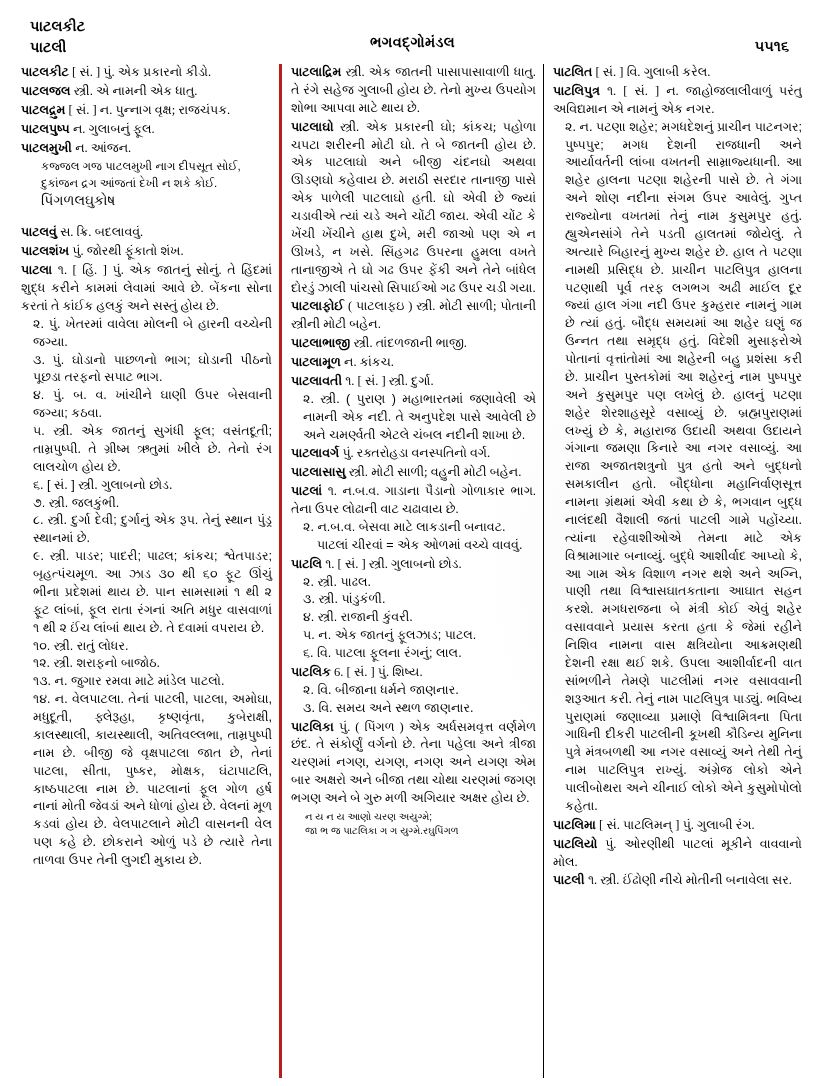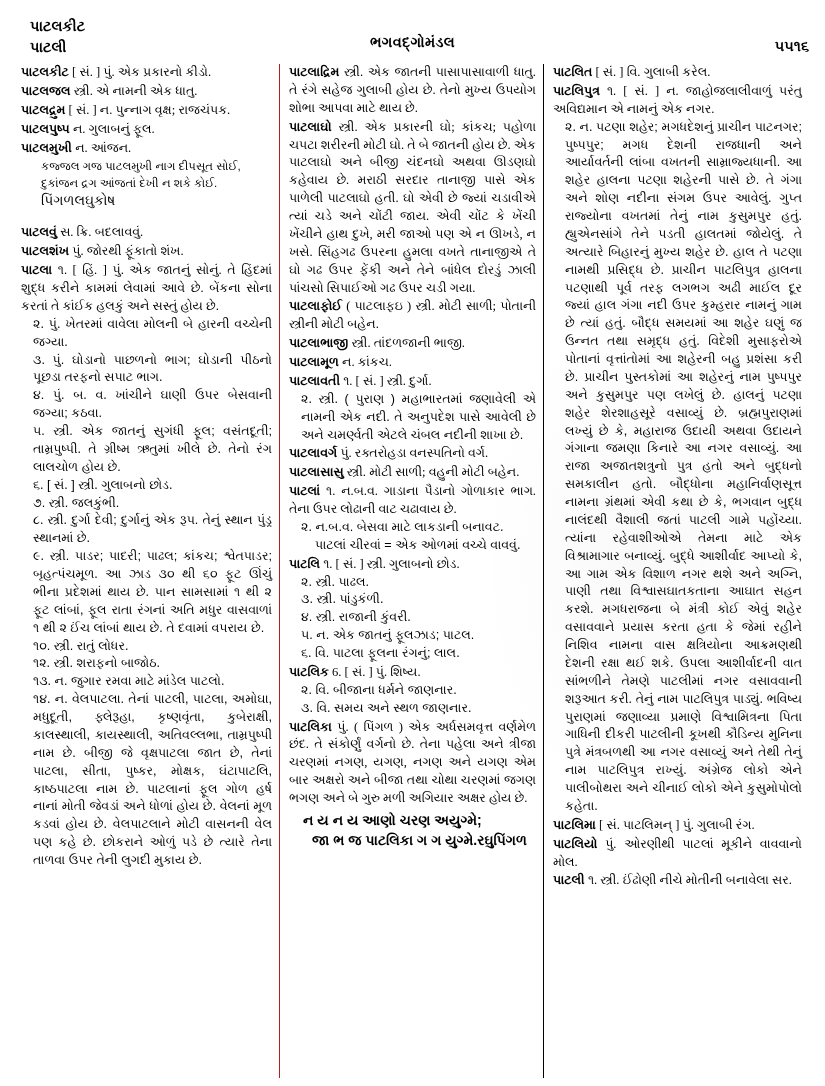--- a/index.html
+++ b/index.html
@@ -41,39 +41,39 @@
     left: 0;
     right: 0;
     top: 6px;
     text-align: center;
     font-size: 14.5px;
     letter-spacing: .3px;
     margin-top: 12px;
   }
   .hdr-right {
     position: absolute;
-    right: 2px;
+    right: 22px;
     top: 22px;
     font-size: 14.5px;
   }
   
   .columns {
     display: flex;
     height: 1014px;
     box-sizing: border-box;
   }
   .col {
     width: 265px;
     box-sizing: border-box;
     padding: 0 7px;
     position: relative;
     font-size: 12.6px;
     line-height: 1.42;
   }
-  .col.mid { border-left: 1px solid #b91c1c; border-right: 1px solid #000; }
+  .col.mid { border-left: 3px solid #b91c1c; border-right: 1px solid #000; }
   .col.mid, .col.right { padding-left: 9px; }
 
   .entry { margin: 0 0 1px 0; }
   .entry p {
     margin: 0;
     text-align: justify;
     text-justify: inter-word;
     text-indent: 0;
   }
   .hw {            
@@ -93,27 +93,26 @@
   }
   .verse .line { white-space: nowrap; }
   .verse .attrib {
     text-align: left;
     font-size: 14px;
     padding-right: 2px;
   }
   .verse2 {
     margin: 2px 0 14px 0;
     padding-left: 14px;
-    font-size: 14px;
+    font-size: 10px;
     line-height: 1.45;
-    font-weight: bold;
   }
   .verse2 .srow {
     display: flex;
-    justify-content: center;
+    justify-content: flex-start;
   }
   .sub {
     margin: 0;
     padding-left: 26px;
     text-align: justify;
   }
   .watermark {
     position: absolute;
     right: 28px;
     top: 300px;

